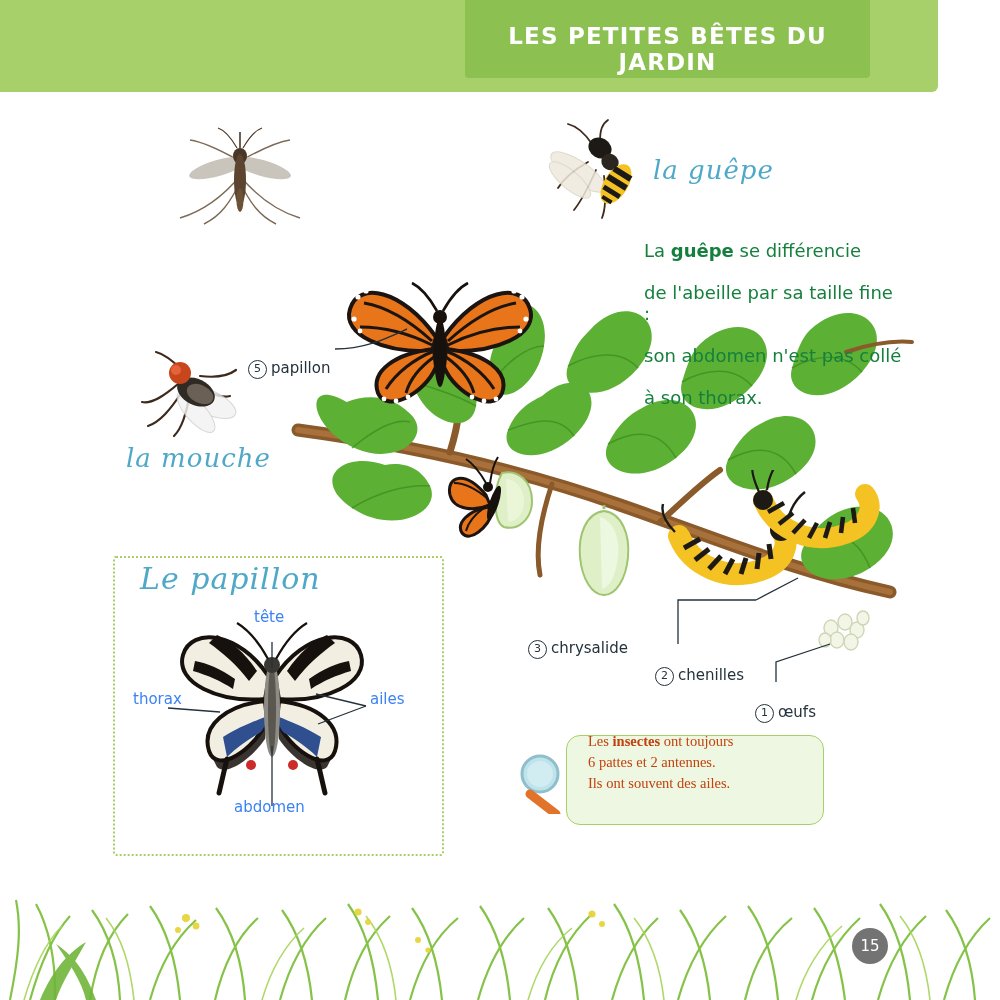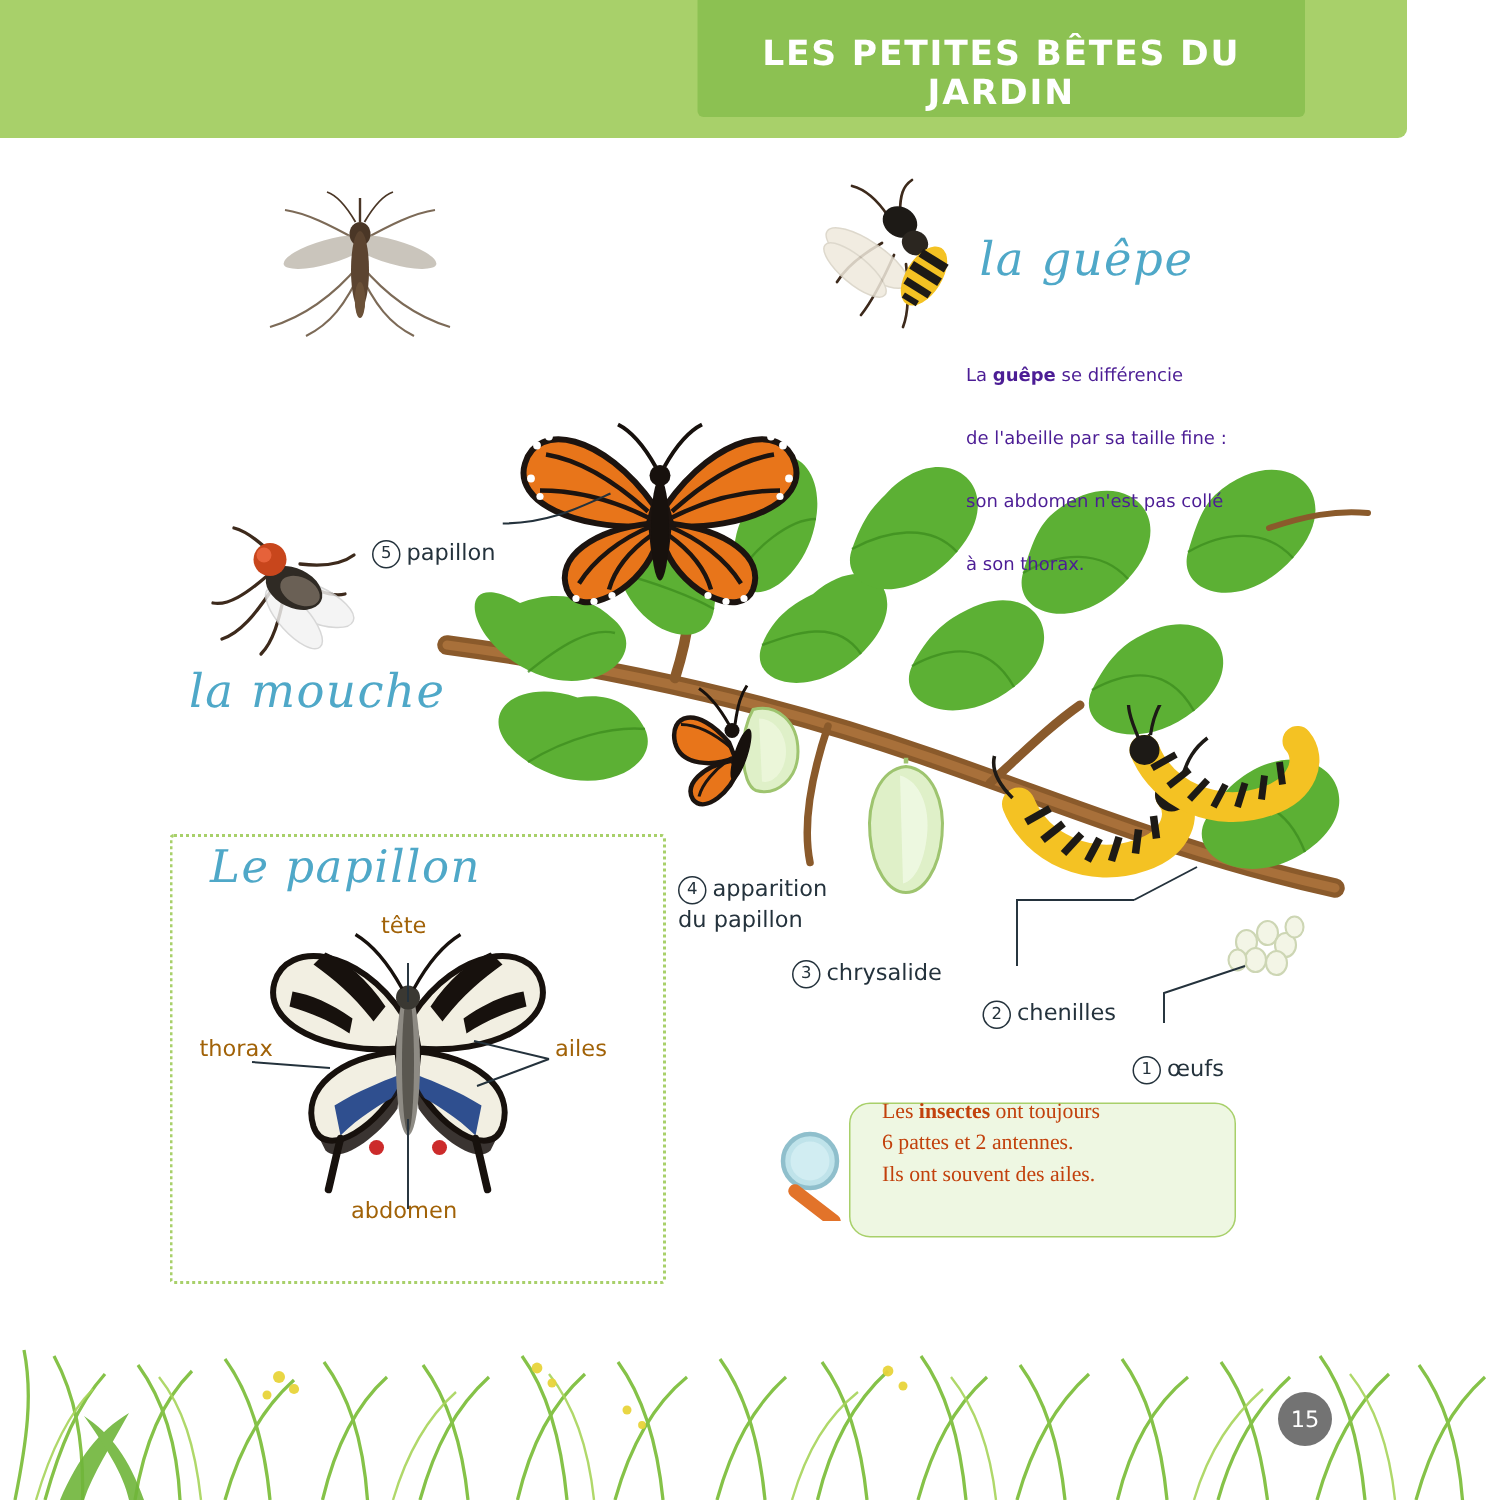--- a/index.html
+++ b/index.html
@@ -59,30 +59,30 @@
     padding-top: 20px;
     box-sizing: border-box;
   }
 
   
   .script-label {
     position: absolute;
     color: #4fa8c8;
     font-family: "DejaVu Serif", serif;
     font-style: italic;
-    font-size: 31px;
+    font-size: 26px;
     letter-spacing: 1px;
     white-space: nowrap;
   }
 
   .body-text {
     position: absolute;
-    color: #4c1d95;
+    color: #15803d;
     font-family: "DejaVu Sans", sans-serif;
-    font-size: 12px;
+    font-size: 18px;
     line-height: 21px;
     white-space: pre-line;
   }
   .body-text b { font-weight: bold; }
 
   .stage-label {
     position: absolute;
     color: #24323c;
     font-family: "DejaVu Sans", sans-serif;
     font-size: 15px;
@@ -97,21 +97,21 @@
     border-radius: 50%;
     text-align: center;
     line-height: 15px;
     font-size: 11px;
     margin-right: 4px;
     vertical-align: 1px;
   }
 
   .anat-label {
     position: absolute;
-    color: #a16207;
+    color: #3b82f6;
     font-family: "DejaVu Sans", sans-serif;
     font-size: 15px;
     white-space: nowrap;
   }
 
   
   .dotted-box {
     position: absolute;
     left: 113px;
     top: 556px;
@@ -367,24 +367,20 @@
         <path d="M48 44 C 34 32, 22 28, 14 28"></path>
         <path d="M48 50 C 36 58, 28 68, 26 76"></path>
       </g>
       <ellipse cx="54" cy="48" rx="4.5" ry="18" fill="#17110d" transform="rotate(18 54 48)"></ellipse>
       <circle cx="48" cy="32" r="5" fill="#17110d"></circle>
       <path d="M46 28 C 38 14, 32 8, 26 4" stroke="#17110d" stroke-width="2" fill="none"></path>
       <path d="M50 28 C 52 14, 54 8, 58 2" stroke="#17110d" stroke-width="2" fill="none"></path>
     </g>
   </svg>
 
-  <div class="stage-label" style="left:452px; top:562px;">
-    <span class="circle-num">4</span><span>apparition
-du papillon</span>
-  </div>
 
   <svg class="art" style="left:570px; top:505px;" width="70" height="100" viewBox="0 0 70 100">
     <path d="M34 6 C 52 8, 60 30, 58 52 C 56 74, 46 90, 34 90 C 22 90, 12 74, 10 52 C 8 30, 16 8, 34 6 Z" fill="#dff0c8" stroke="#9ec46f" stroke-width="2"></path>
     <path d="M30 12 C 44 16, 50 34, 48 52 C 46 70, 40 82, 32 84" fill="#f0f9e4" opacity="0.85"></path>
     <path d="M34 4 L34 0" stroke="#9ec46f" stroke-width="3"></path>
   </svg>
 
   <div class="stage-label" style="left:528px; top:618px;">
     <span class="circle-num">3</span><span>chrysalide</span>
   </div>

